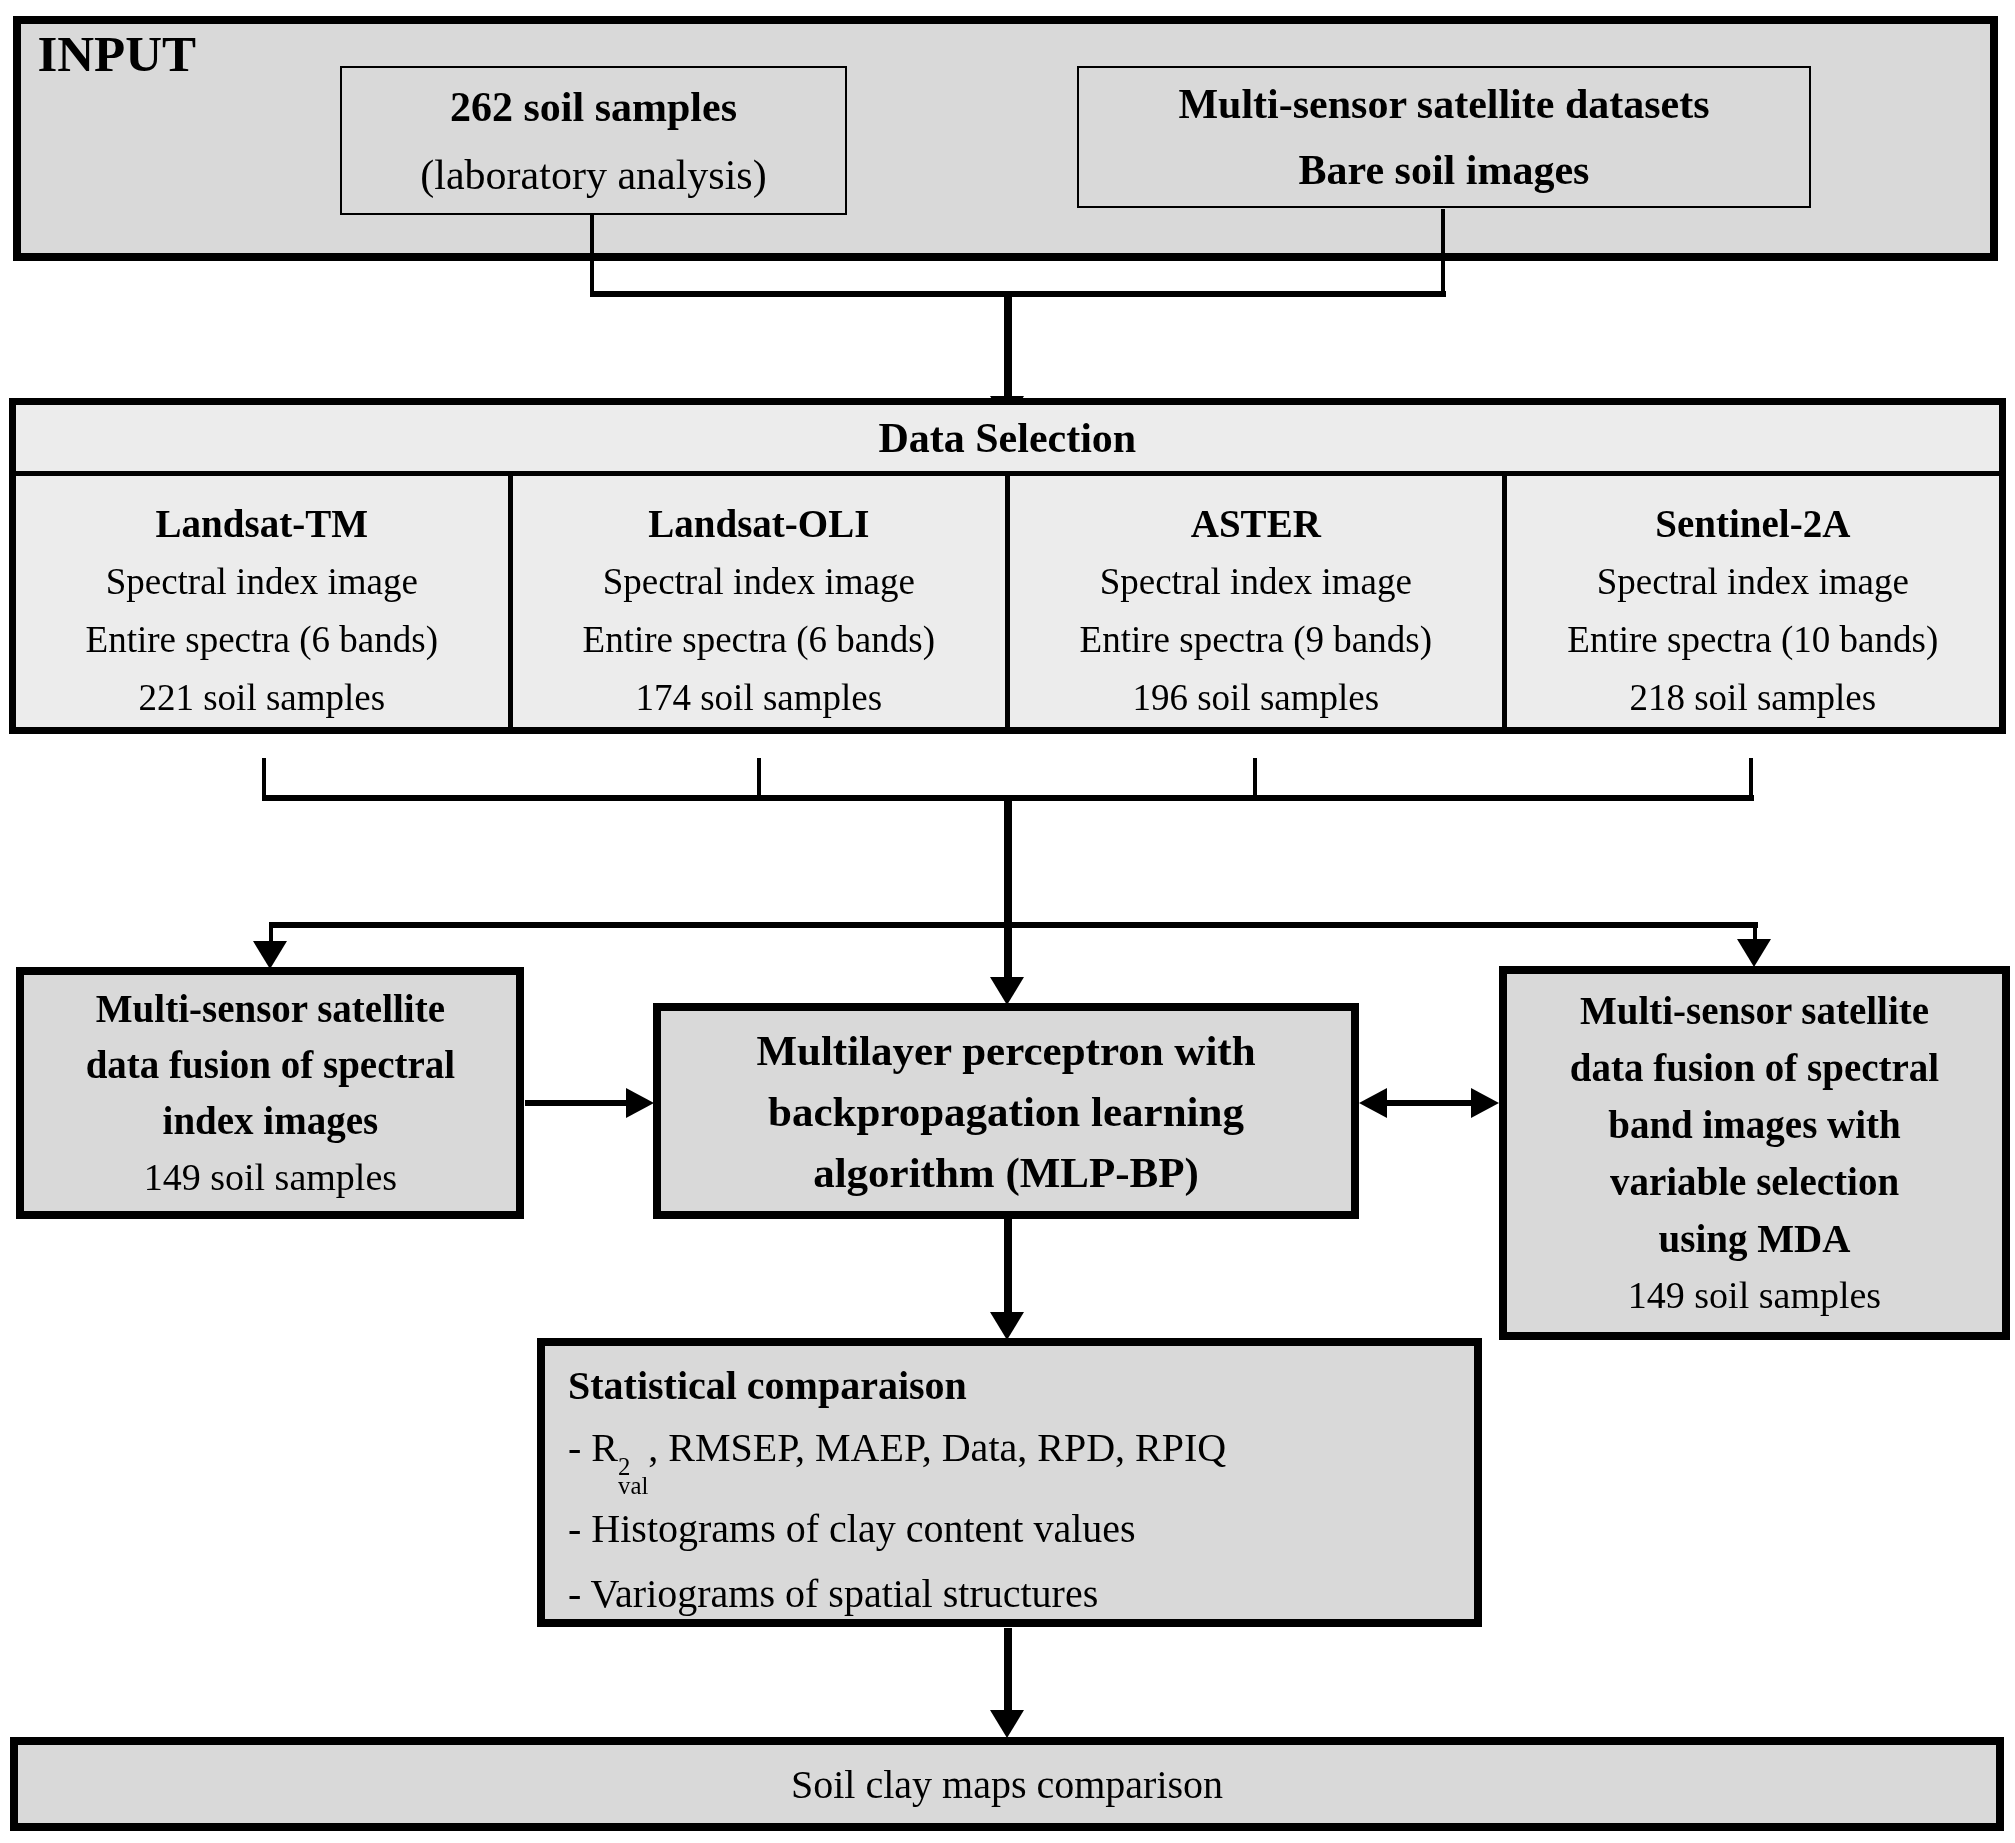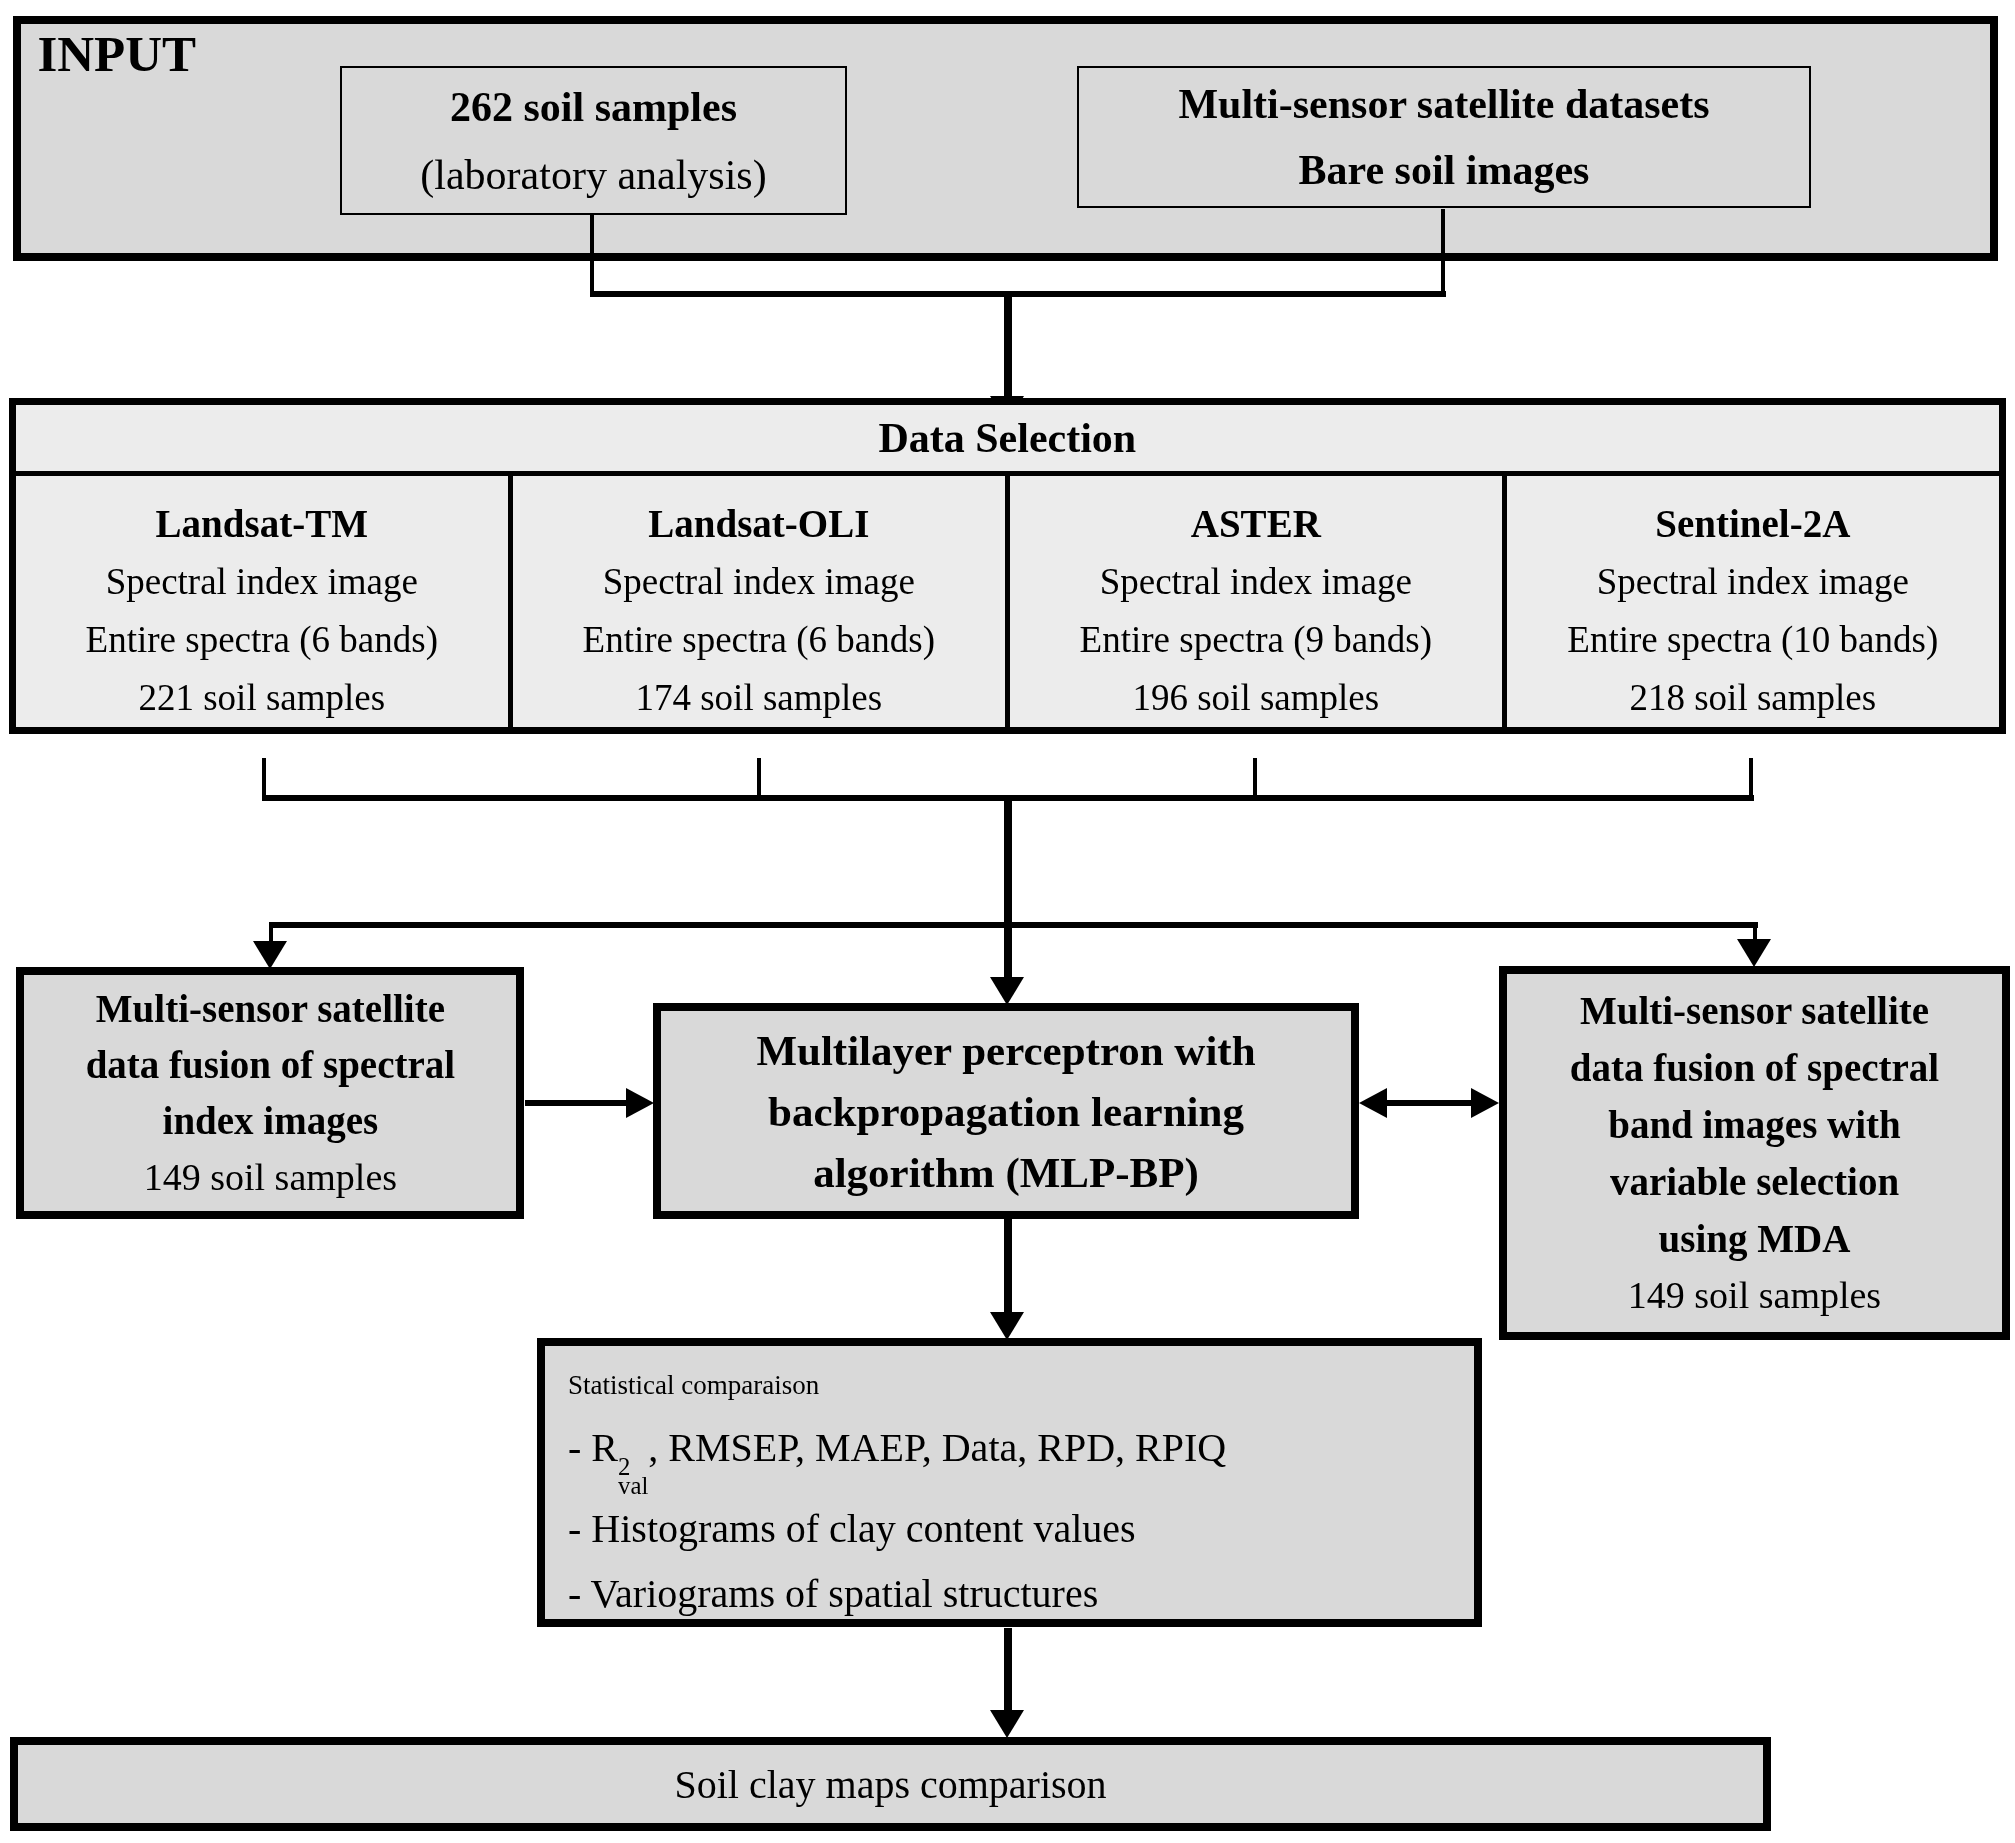--- a/index.html
+++ b/index.html
@@ -51,27 +51,27 @@
   #fusion-left .samples{font-size:38px;font-weight:normal;line-height:56px;}
   #mlp-box{left:653px;top:1003px;width:706px;height:216px;display:flex;flex-direction:column;justify-content:center;text-align:center;}
   #mlp-box .l{font-size:43px;font-weight:bold;line-height:61px;}
   #fusion-right{left:1499px;top:966px;width:511px;height:374px;display:flex;flex-direction:column;justify-content:center;text-align:center;}
   #fusion-right .l{font-size:39px;font-weight:bold;line-height:57px;}
   #fusion-right .samples{font-size:38px;font-weight:normal;line-height:57px;}
 
   
   #stats-box{left:537px;top:1338px;width:945px;height:289px;padding:10px 12.6px 0 23px;
              display:flex;flex-direction:column;}
-  #stats-title{font-size:27px;font-weight:normal;line-height:59px;}
+  #stats-title{font-size:40px;font-weight:bold;line-height:59px;}
   .stats-line{font-size:40px;line-height:65px;white-space:nowrap;}
   .supsub{display:inline-flex;flex-direction:column;align-items:flex-start;vertical-align:-0.55em;
           font-size:0.62em;line-height:0.8em;}
 
   
-  #output-bar{left:10px;top:1737px;width:1761px;height:94px;display:flex;align-items:center;justify-content:center;
+  #output-bar{left:10px;top:1737px;width:1994px;height:94px;display:flex;align-items:center;justify-content:center;
               font-size:40px;}
 </style>
 </head>
 <body>
 
 <div id="figure">
 
   <div class="panel" id="input-box">
     <div id="input-label">INPUT</div>
     <div class="thinbox" id="samples-box">

